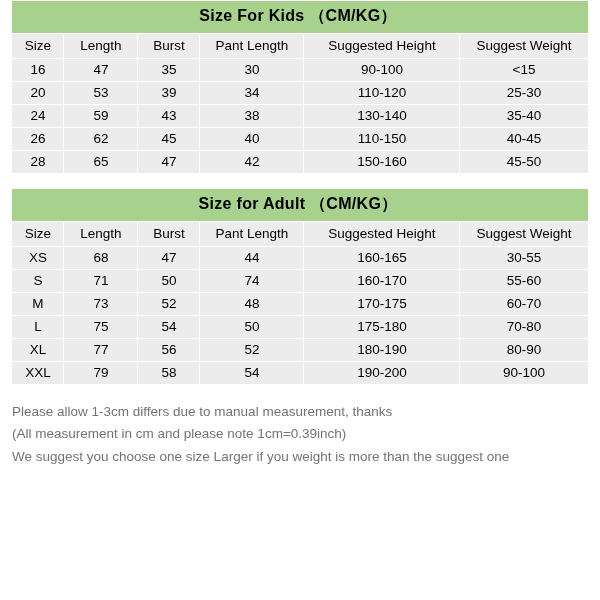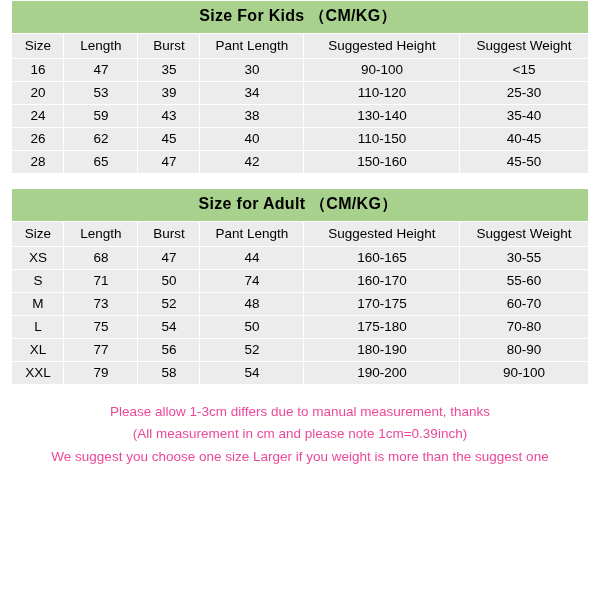--- a/index.html
+++ b/index.html
@@ -68,24 +68,23 @@
   col.c3 { width: 104px; }
   col.c4 { width: 156px; }
   col.c5 { width: 128px; }
 
   .spacer {
     height: 14px;
   }
   .notes {
     width: 576px;
     margin: 16px auto 4px auto;
-    text-align: center;
     font-size: 13.5px;
     line-height: 1.65;
-    color: #ec4899;
+    color: #737373;
   }
   .notes div {
     white-space: nowrap;
   }
 </style>
 </head>
 <body>
 
 <div class="page">
 

